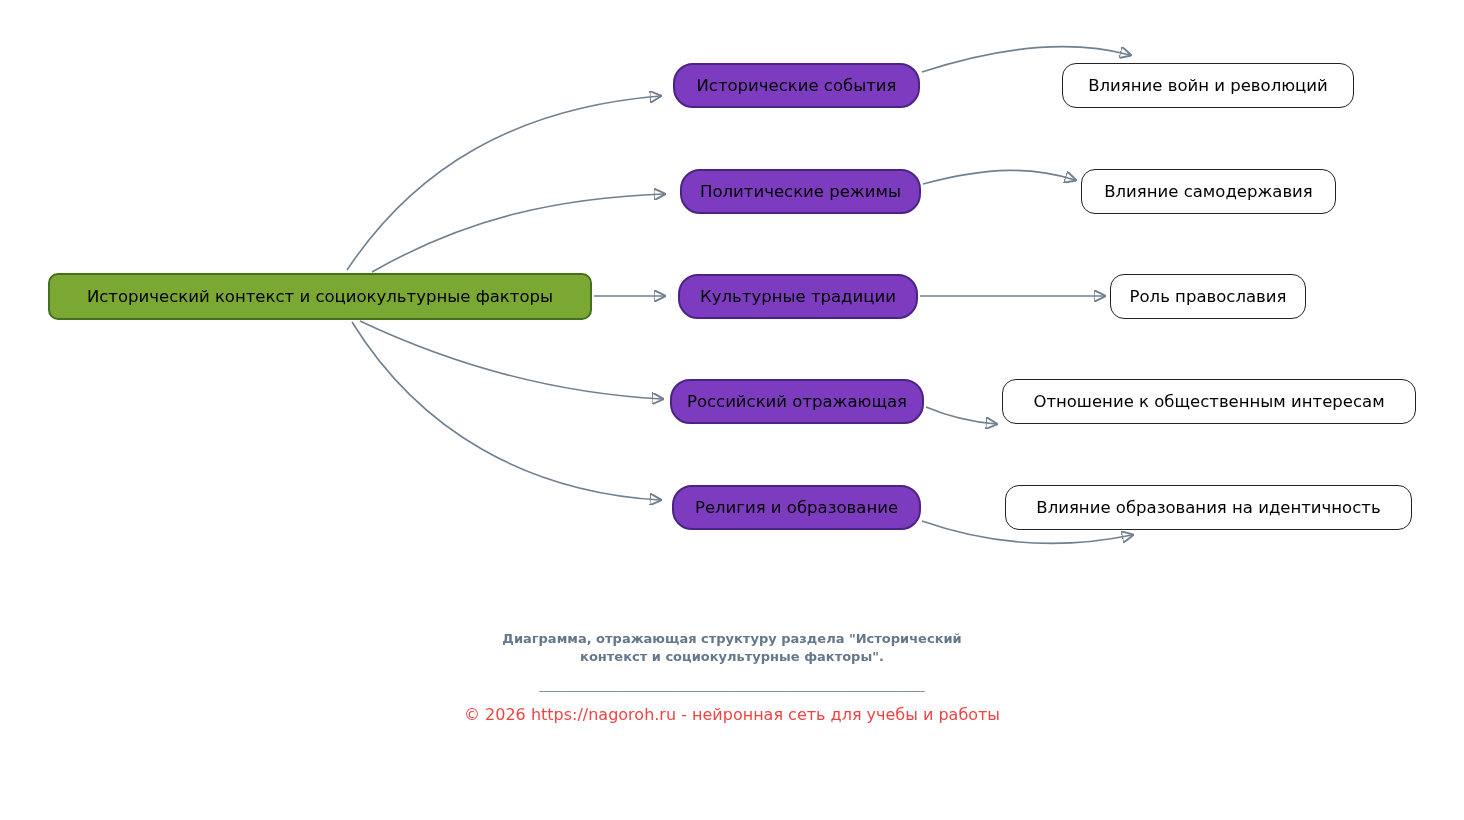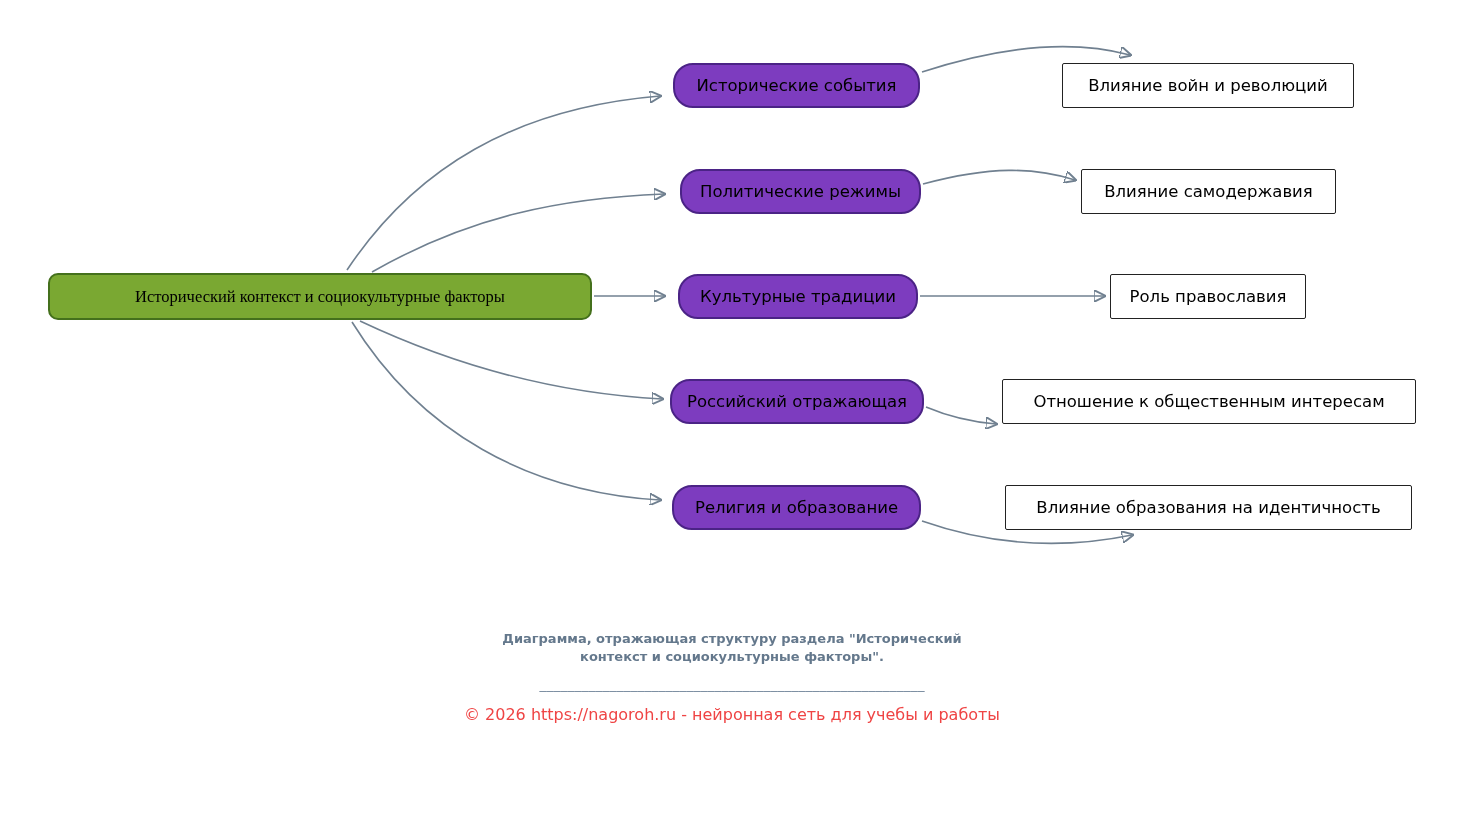--- a/index.html
+++ b/index.html
@@ -35,32 +35,31 @@
     box-sizing: border-box;
     font-size: 16.5px;
     color: #000000;
     white-space: nowrap;
   }
   .node.root {
     left: 48px;  top: 273px;  width: 544px; height: 47px;
     background: #7aa832;
     border: 2px solid #44701c;
     border-radius: 10px;
-    font-family: Liberation Serif, serif;
   }
   .node.branch {
     background: #7d3cbf;
     border: 2px solid #4b2386;
     border-radius: 20px;
     height: 45px;
   }
   .node.leaf {
     background: #ffffff;
     border: 1.5px solid #222222;
-    border-radius: 2px;
+    border-radius: 14px;
     height: 45px;
   }
   .b1 { left: 673px;  top: 63px;  width: 247px; }
   .b2 { left: 680px;  top: 169px; width: 241px; }
   .b3 { left: 678px;  top: 274px; width: 240px; }
   .b4 { left: 670px;  top: 379px; width: 254px; }
   .b5 { left: 672px;  top: 485px; width: 249px; }
 
   .l1 { left: 1062px; top: 63px;  width: 292px; }
   .l2 { left: 1081px; top: 169px; width: 255px; }

